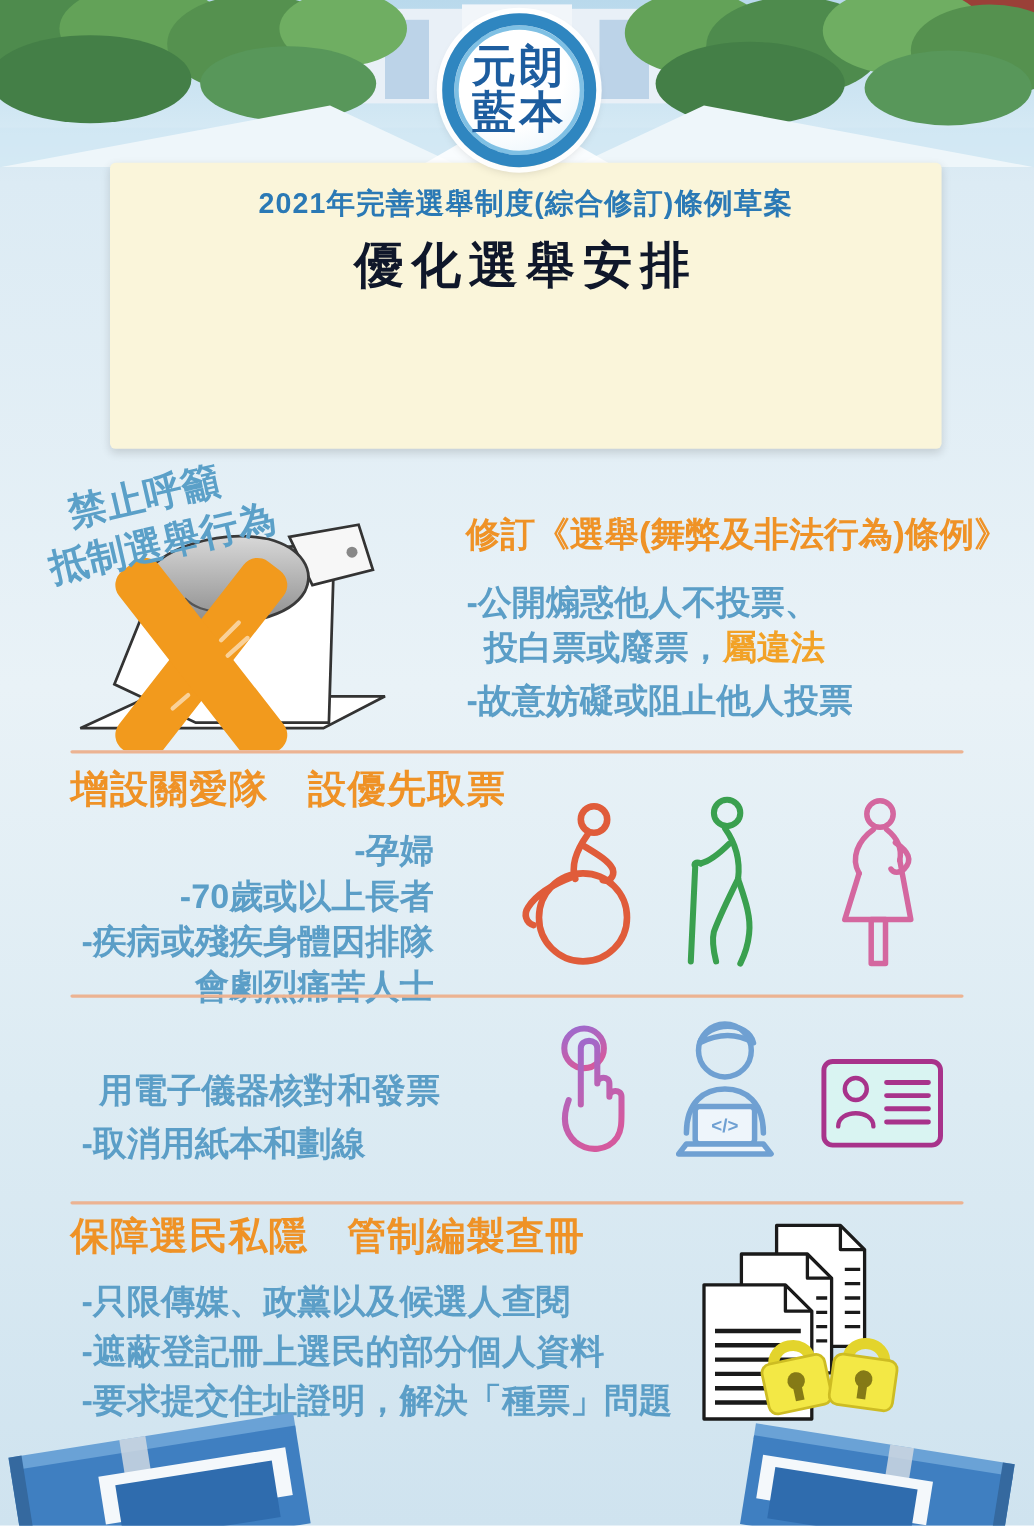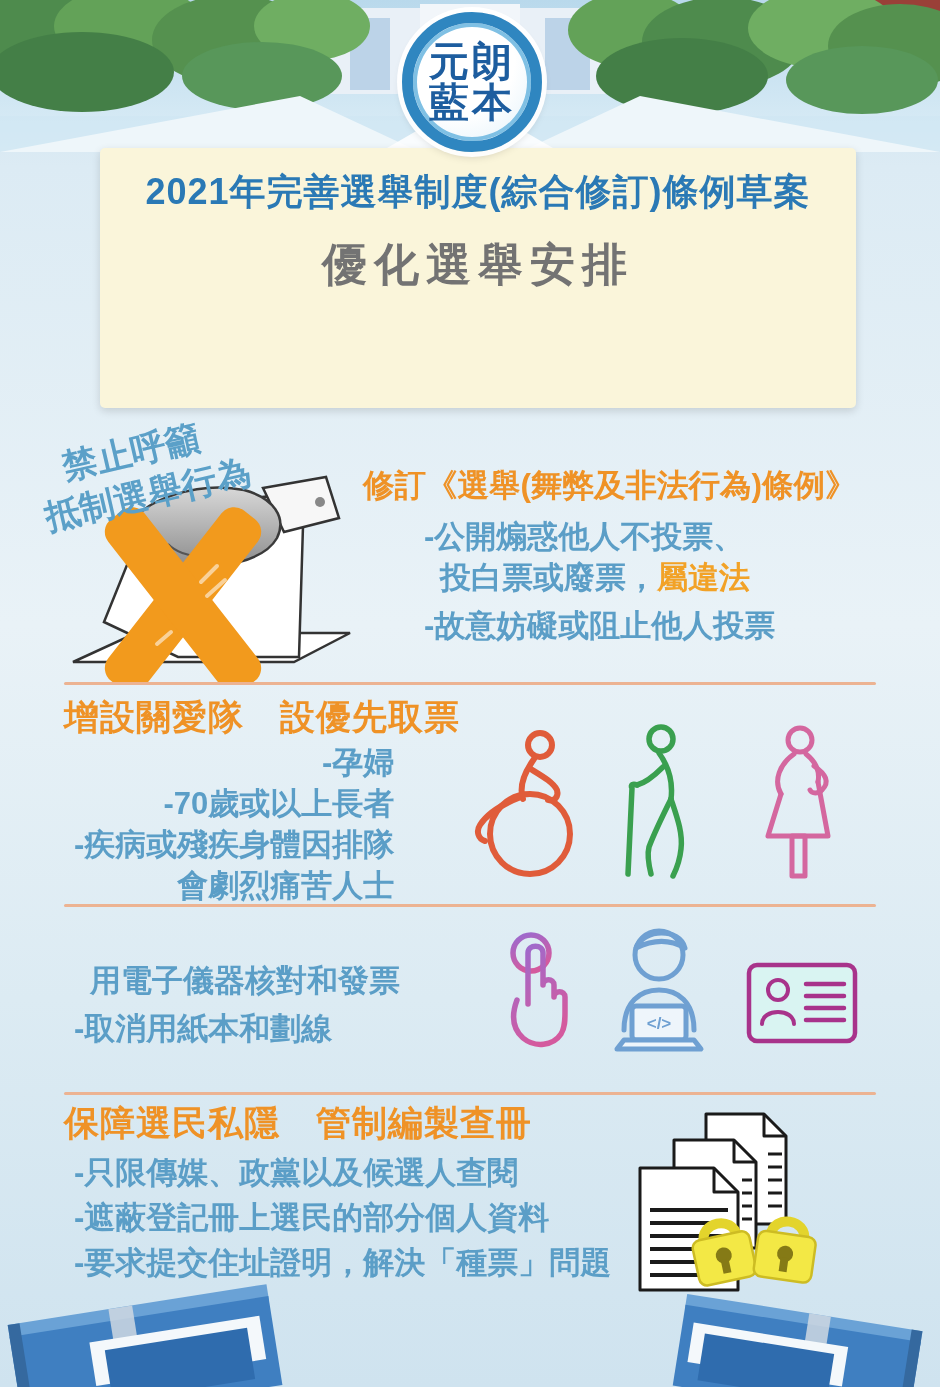--- a/index.html
+++ b/index.html
@@ -13,32 +13,32 @@
   .logo{ left:402px; top:12px; width:140px; height:140px; border-radius:50%;
     background:radial-gradient(circle at 38% 32%, #ffffff 52%, #dff0fa 100%);
     border:11px solid #2f86c0;
     box-shadow:0 0 0 5px rgba(255,255,255,.95), inset 0 0 0 4px #7fc0e4, 0 4px 10px rgba(0,0,0,.18);
     display:flex; align-items:center; justify-content:center; z-index:5; }
   .logo-text{ font-size:40px; font-weight:900; color:#1d5d9f; line-height:1.02;
     letter-spacing:3px; text-align:center; }
   
   .panel{ left:100px; top:148px; width:756px; height:260px; background:#faf5da;
     border-radius:5px; box-shadow:0 3px 9px rgba(0,0,0,.14); text-align:center; z-index:4; }
-  .kicker{ margin-top:20px; font-size:36px; font-weight:700; color:#2a79b5; letter-spacing:1px; }
+  .kicker{ margin-top:20px; font-size:26px; font-weight:700; color:#2a79b5; letter-spacing:1px; }
   .main-title{ margin-top:2px; line-height:1.08; white-space:nowrap; }
   .t-orange{ font-size:102px; font-weight:900; color:#ef9526; }
   .t-dot{ font-size:46px; font-weight:900; color:#2878b8; vertical-align:22px; margin:0 6px; }
   .t-rest{ font-size:92px; font-weight:900; color:#2878b8; }
-  .subtitle{ font-size:45px; font-weight:900; color:#737373; letter-spacing:7px; margin-top:18px; }
+  .subtitle{ font-size:45px; font-weight:900; color:#0f172a; letter-spacing:7px; margin-top:8px; }
   
   .stamp{ left:38px; top:428px; transform:rotate(-13deg); color:#5ba0c8;
     font-weight:800; font-size:35px; line-height:1.28; z-index:3; }
   .stamp .l1{ padding-left:28px; }
-  .s1-heading{ left:363px; top:465px; width:575px; font-size:31.5px; font-weight:800; color:#ef9226; }
-  .bullets{ font-size:31px; font-weight:800; color:#5b9ec7; line-height:41px; }
+  .s1-heading{ left:342px; top:465px; width:575px; font-size:31.5px; font-weight:800; color:#ef9226;text-align:right; }
+  .bullets{ font-size:31px; font-weight:800; color:#5b9ec7; line-height:41px;margin-top:11px; }
   .s1-bullets{ left:424px; top:516px; }
   .indent{ padding-left:16px; }
   .gap{ margin-top:7px; }
   .hl{ color:#f2a227; }
   .divider{ left:64px; width:812px; height:3px; background:#ecb392; border-radius:2px; }
   .sec-heading{ font-size:35px; font-weight:700; color:#ef9226; letter-spacing:1px; }
   .s2-heading{ left:64px; top:694px; }
   .s2-bullets{ left:74px; top:742px;text-align:right; }
   .s3-heading{ left:64px; top:913px; }
   .s3-bullets{ left:74px; top:960px; }

